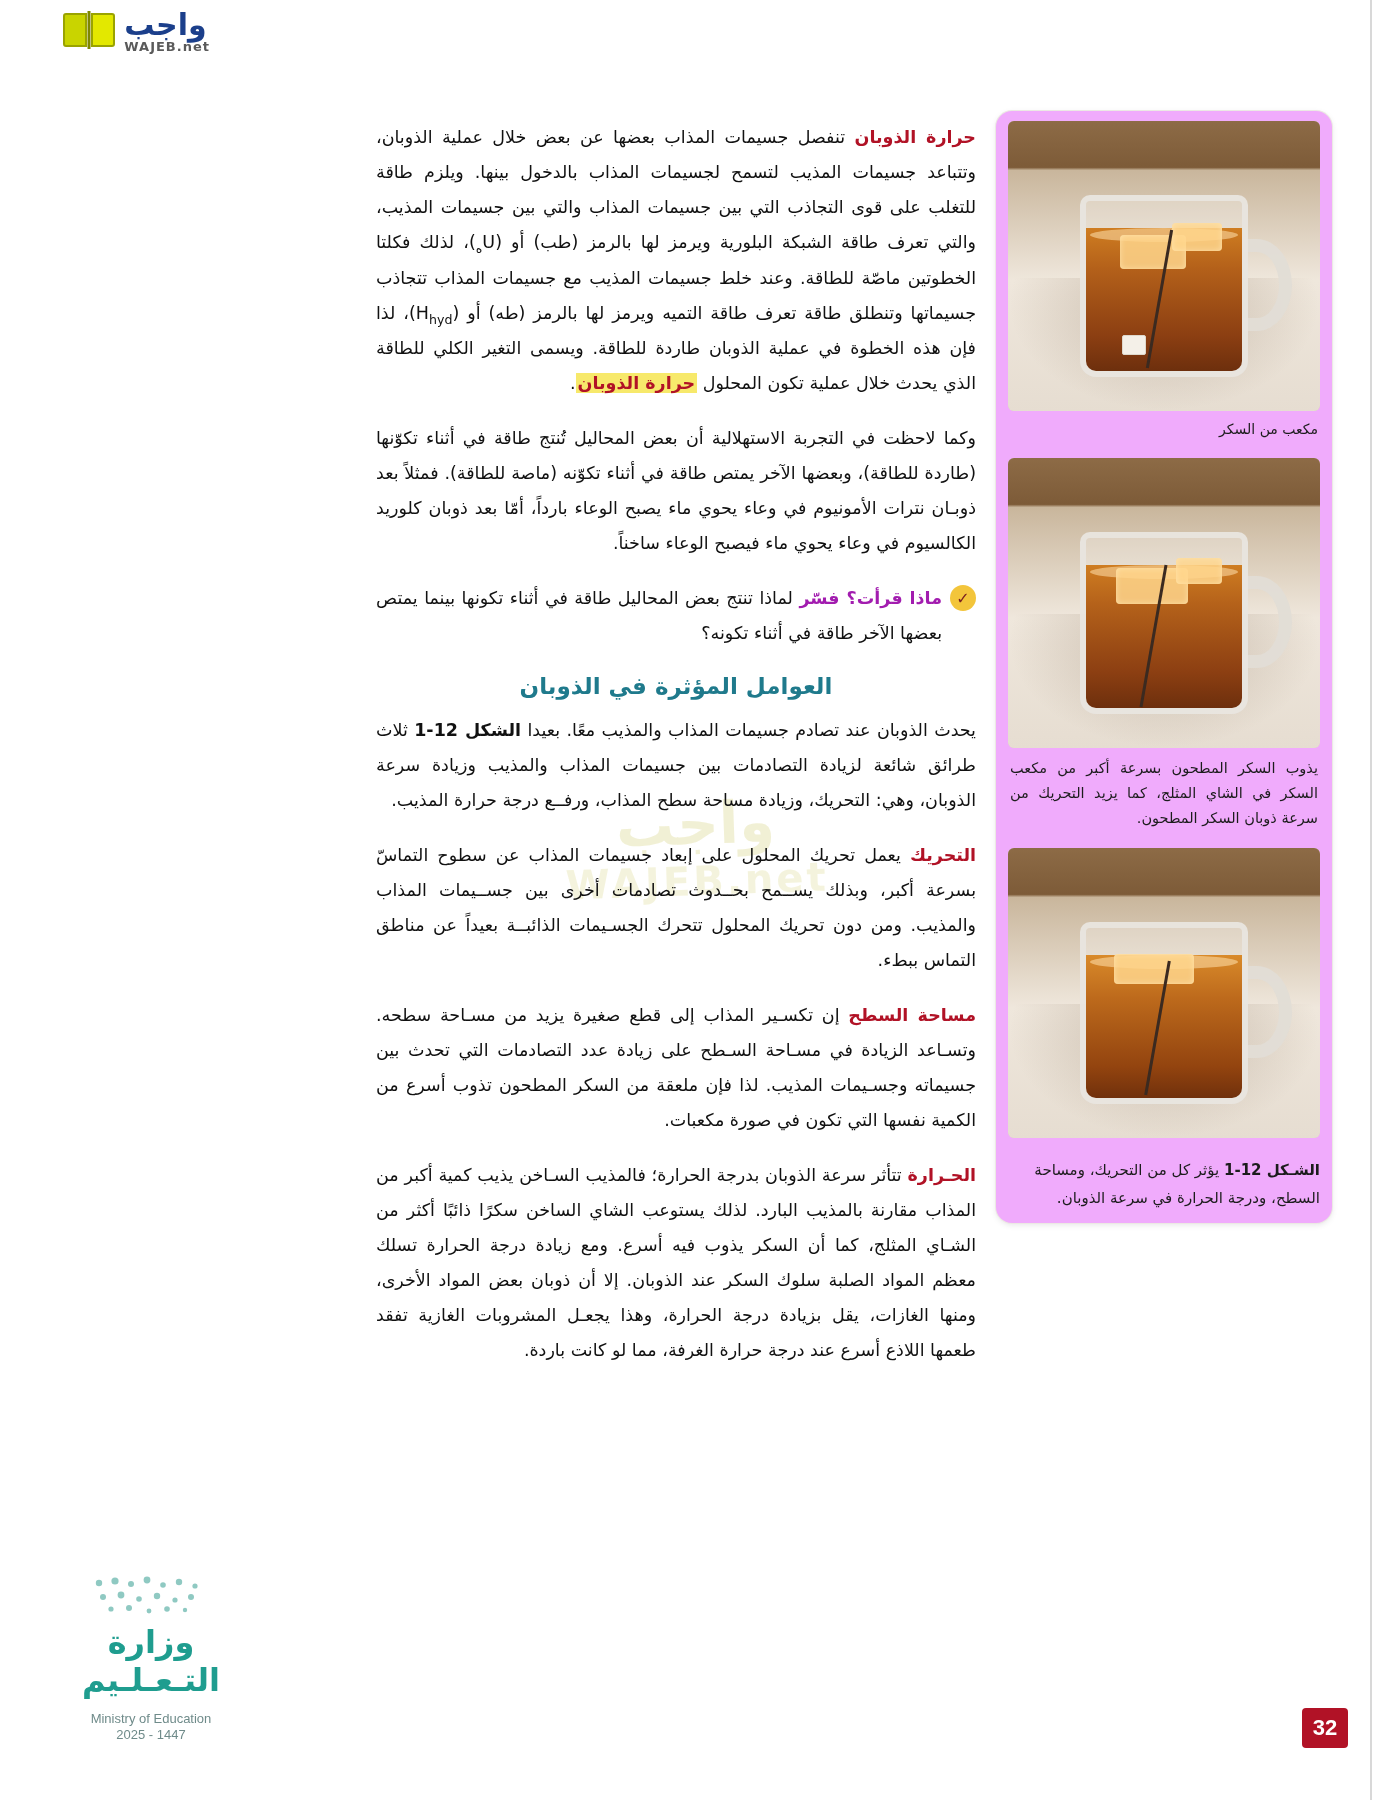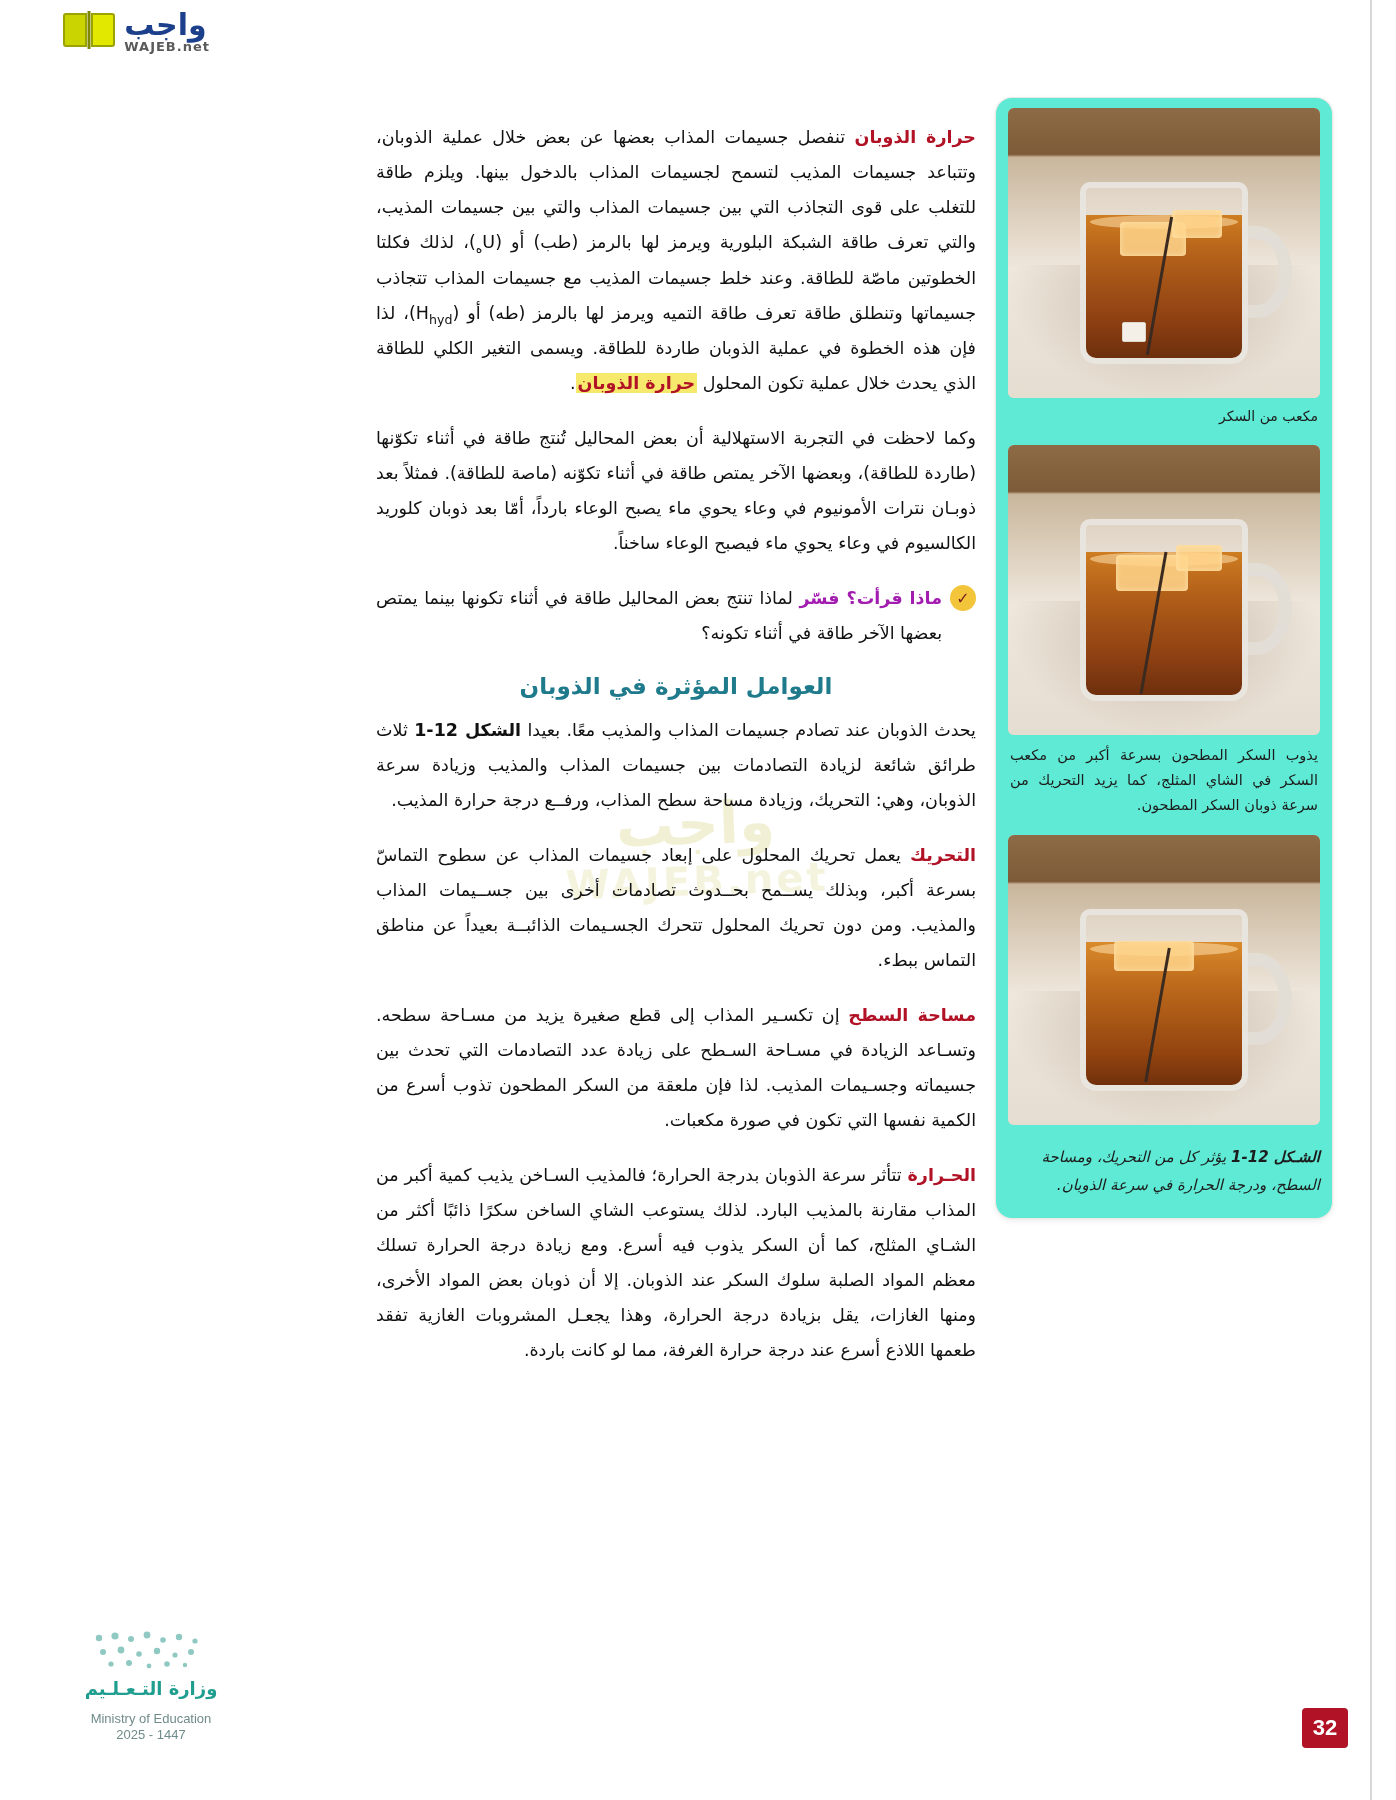--- a/index.html
+++ b/index.html
@@ -86,27 +86,27 @@
     top: -62px;
     right: 24px;
     width: 2px;
     height: 1800px;
     background: #d8d8d8;
   }
 
   
   #figure-column {
     position: absolute;
-    top: 36px;
+    top: 49px;
     right: 64px;
     width: 336px;
-    background: #5eead4;
+    background: #f0abfc;
     border-radius: 16px;
     box-shadow: 0 0 0 1px #ece9e4, 0 2px 6px rgba(0,0,0,.10);
-    padding: 10px 12px 18px 12px;
+    padding: 10px 12px 10px 12px;
     box-sizing: border-box;
   }
   .photo {
     width: 312px;
     height: 290px;
     border-radius: 6px;
     position: relative;
     overflow: hidden;
     background: #d9cfc0;
   }
@@ -203,21 +203,20 @@
     font-size: 14px;
   }
   .fig-gap { height: 16px; }
   .figure-note {
     margin-top: 18px;
     font-size: 15px;
     line-height: 1.9;
     color: #1c1c1c;
     direction: rtl;
     text-align: right;
-    font-style: italic;
   }
   .figure-note b { font-weight: bold; }
 
   
   #text-column {
     position: absolute;
     top: 58px;
     right: 420px;
     width: 600px;
     direction: rtl;
@@ -334,21 +333,21 @@
   #footer-logo .dots {
     height: 44px;
     margin-bottom: 6px;
     display: flex;
     align-items: center;
     justify-content: center;
   }
   #footer-logo .dots svg { display: block; }
   #footer-logo .moe-ar {
     color: #1f9d8f;
-    font-size: 18px;
+    font-size: 32px;
     font-weight: bold;
     letter-spacing: 1px;
   }
   #footer-logo .moe-en {
     color: #6f8b8a;
     font-size: 13px;
     margin-top: 12px;
     direction: ltr;
     font-family: "Liberation Sans", sans-serif;
   }

